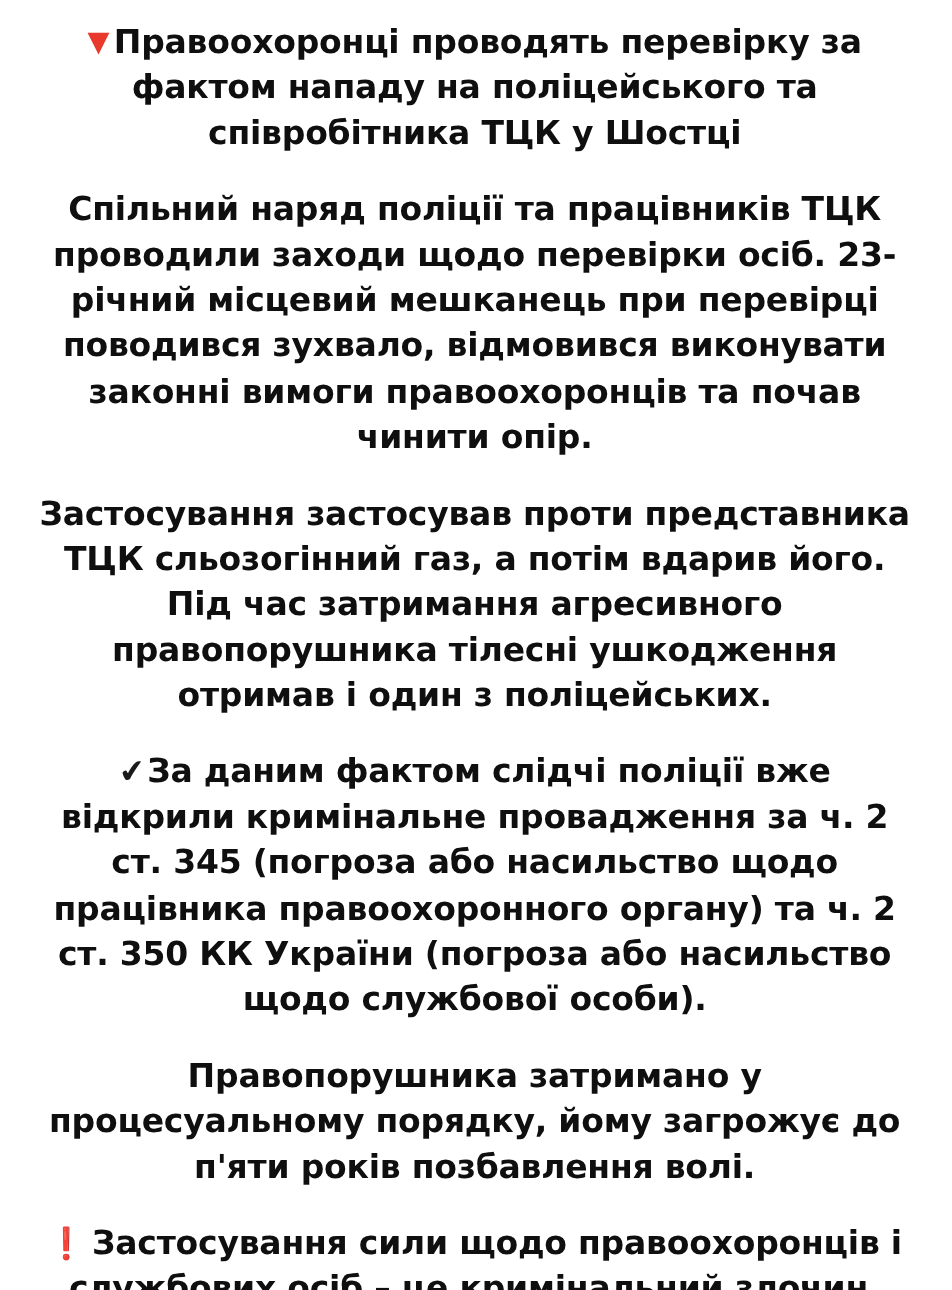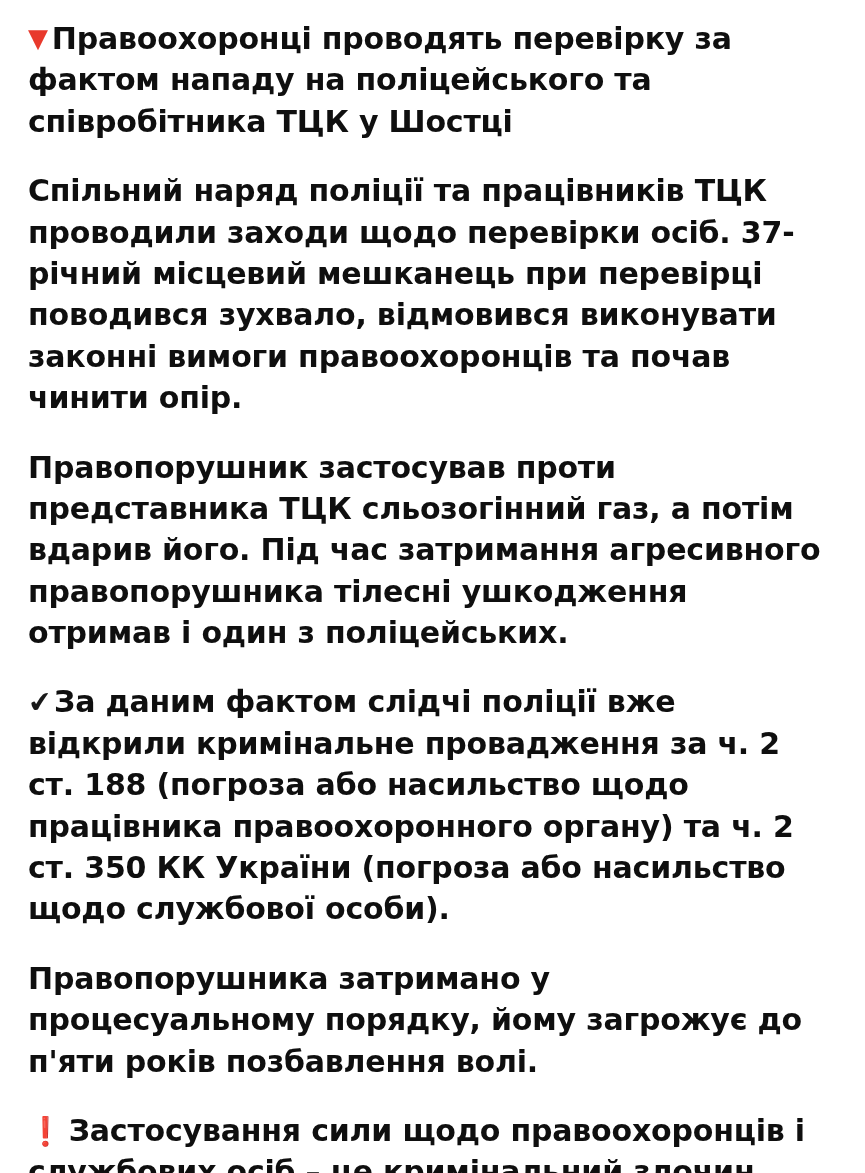--- a/index.html
+++ b/index.html
@@ -20,20 +20,21 @@
     color: #000000;
   }
   .para {
     font-size: 30px;
     line-height: 1.38;
     font-weight: 700;
     letter-spacing: -0.2px;
     color: #0f0f0f;
     margin: 0 0 28px 0;
     word-wrap: break-word;
+    text-align: center;
   }
   .para:last-child {
     margin-bottom: 0;
   }
   .para .emoji {
     font-weight: 400;
   }
   .emoji-red-triangle {
     display: inline-block;
     color: #e8392c;
@@ -65,29 +66,29 @@
 </head>
 <body>
 
 <div class="post">
 
   <p class="para">
     <span class="emoji emoji-red-triangle">▼</span><span>Правоохоронці проводять перевірку за фактом нападу на поліцейського та співробітника ТЦК у Шостці</span>
   </p>
 
   <p class="para">
-    <span>Спільний наряд поліції та працівників ТЦК проводили заходи щодо перевірки осіб. 37-річний місцевий мешканець при перевірці поводився зухвало, відмовився виконувати законні вимоги правоохоронців та почав чинити опір.</span>
+    <span>Спільний наряд поліції та працівників ТЦК проводили заходи щодо перевірки осіб. 23-річний місцевий мешканець при перевірці поводився зухвало, відмовився виконувати законні вимоги правоохоронців та почав чинити опір.</span>
   </p>
 
   <p class="para">
-    <span>Правопорушник застосував проти представника ТЦК сльозогінний газ, а потім вдарив його. Під час затримання агресивного правопорушника тілесні ушкодження отримав і один з поліцейських.</span>
+    <span>Застосування застосував проти представника ТЦК сльозогінний газ, а потім вдарив його. Під час затримання агресивного правопорушника тілесні ушкодження отримав і один з поліцейських.</span>
   </p>
 
   <p class="para">
-    <span class="emoji emoji-check">✔</span><span>За даним фактом слідчі поліції вже відкрили кримінальне провадження за ч. 2 ст. 188 (погроза або насильство щодо працівника правоохоронного органу) та ч. 2 ст. 350 КК України (погроза або насильство щодо службової особи).</span>
+    <span class="emoji emoji-check">✔</span><span>За даним фактом слідчі поліції вже відкрили кримінальне провадження за ч. 2 ст. 345 (погроза або насильство щодо працівника правоохоронного органу) та ч. 2 ст. 350 КК України (погроза або насильство щодо службової особи).</span>
   </p>
 
   <p class="para spacer-para">
     <span>Правопорушника затримано у процесуальному порядку, йому загрожує до п'яти років позбавлення волі.</span>
   </p>
 
   <p class="para">
     <span class="emoji emoji-excl">❗</span><span>Застосування сили щодо правоохоронців і службових осіб – це кримінальний злочин, який матиме відповідні наслідки.</span>
   </p>
 

